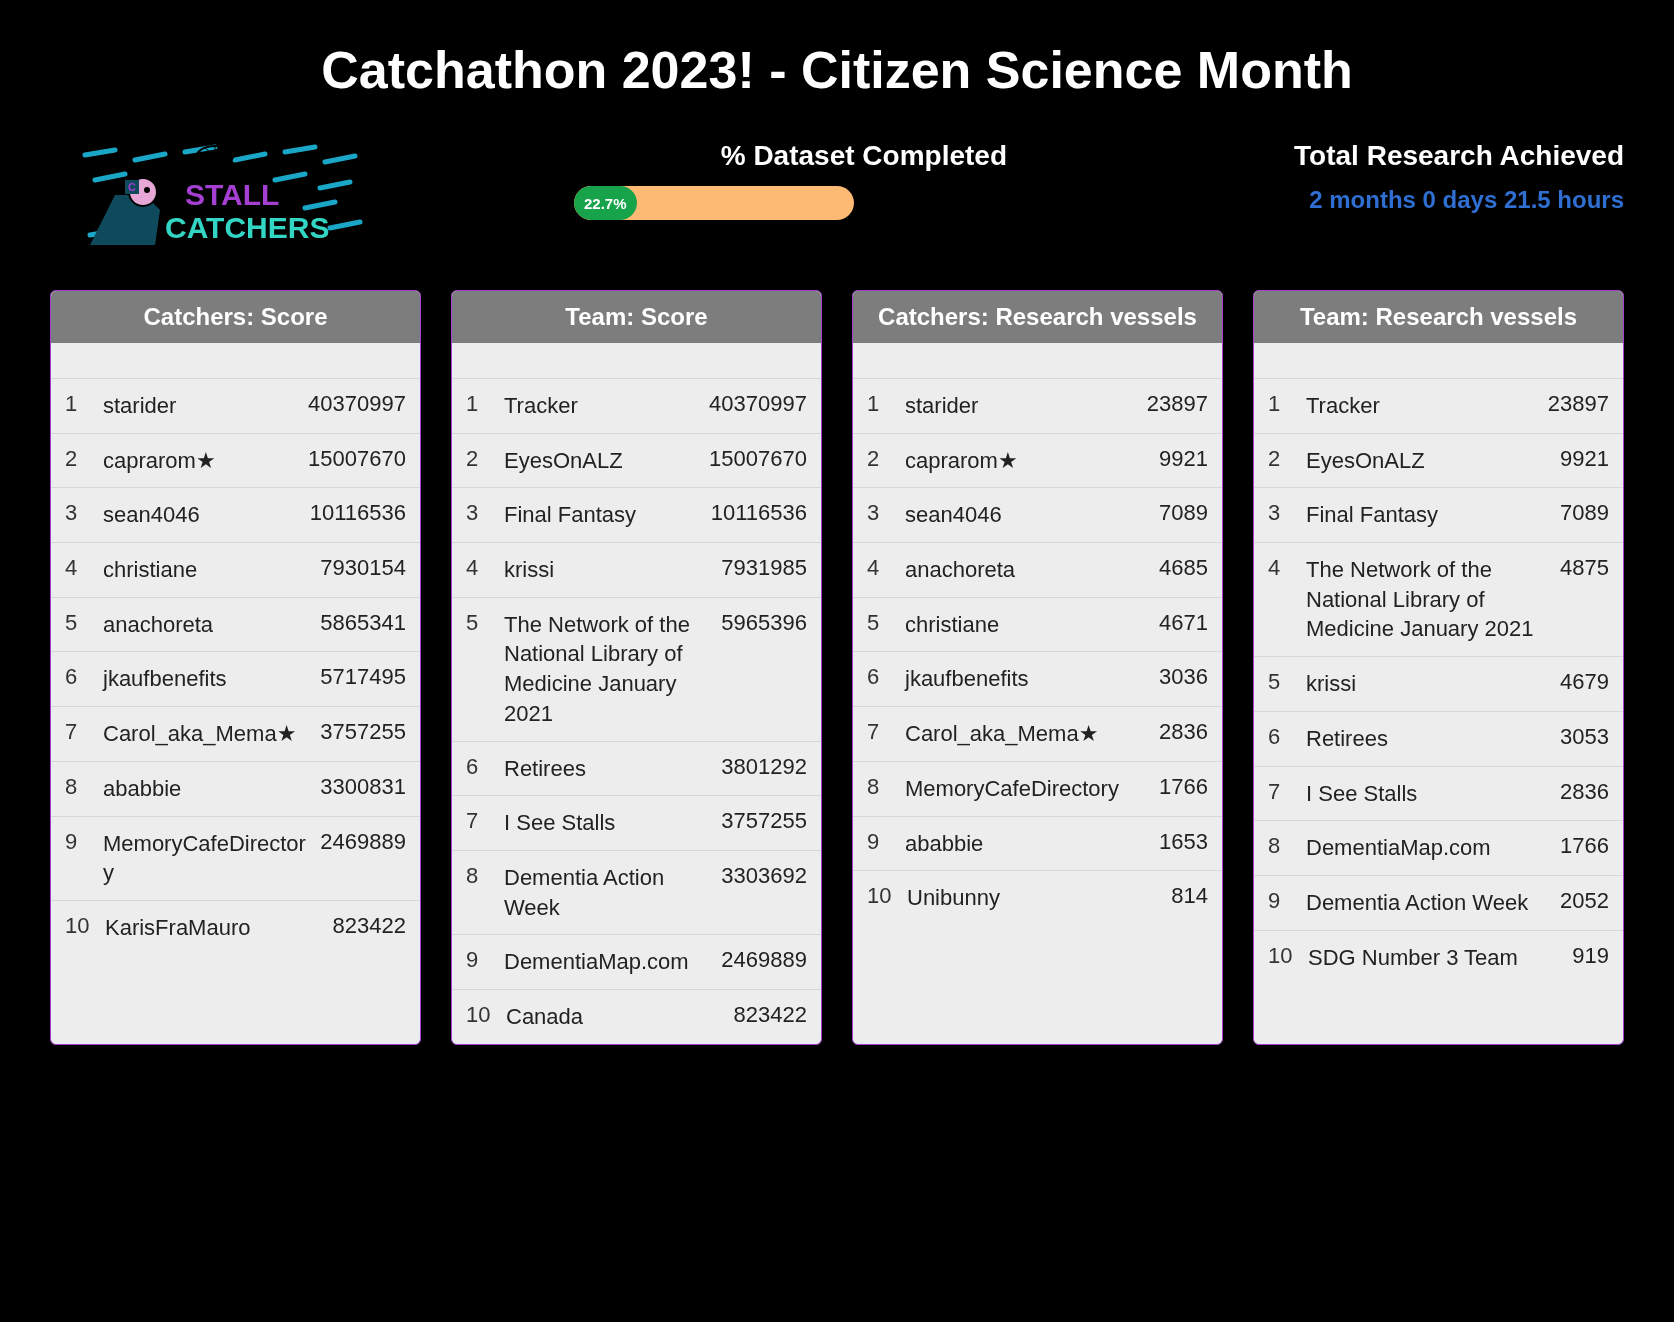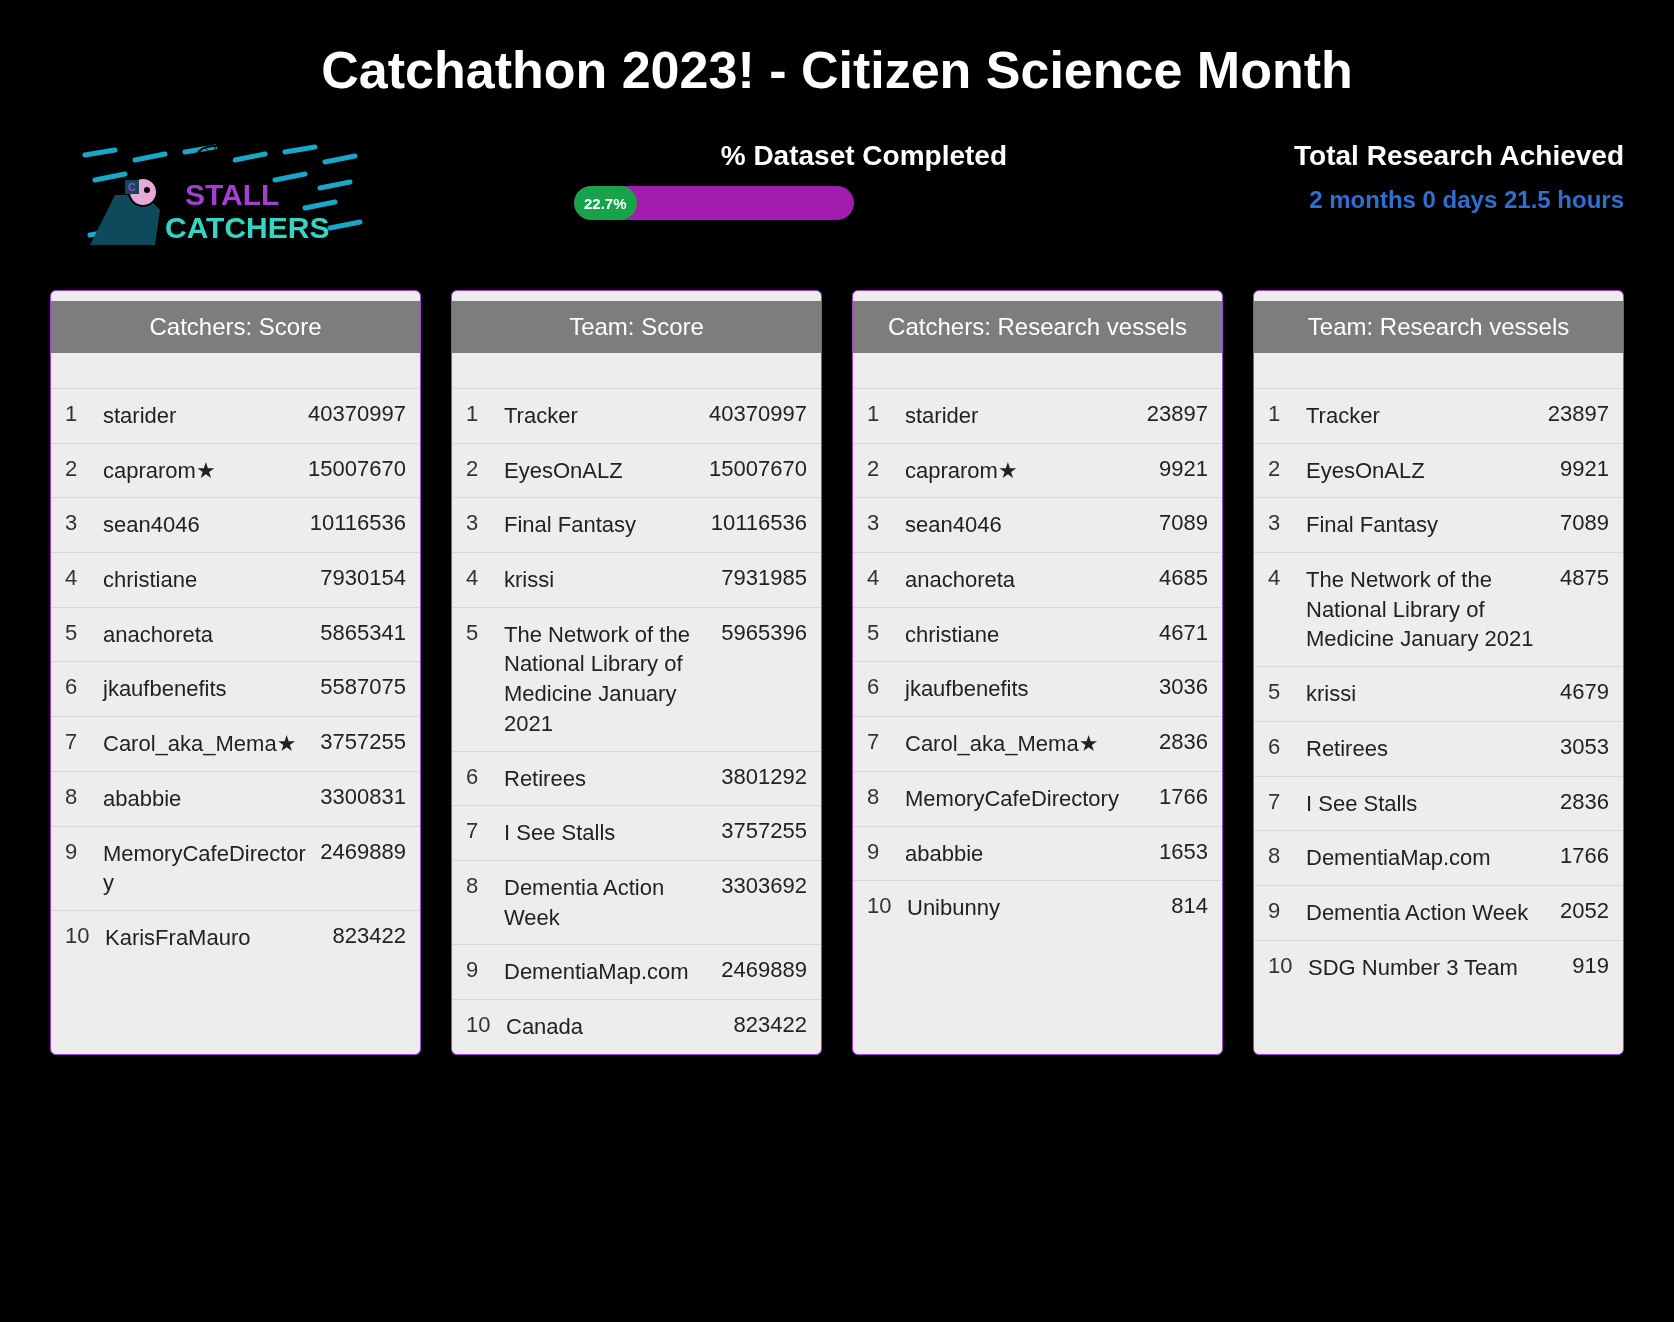--- a/index.html
+++ b/index.html
@@ -32,21 +32,21 @@
     color: #fff;
     margin-bottom: 14px;
   }
   .progress-wrap {
     display: flex;
     justify-content: center;
   }
   .progress-bar {
     width: 280px;
     height: 34px;
-    background: #a21caf;
+    background: #fdba74;
     border-radius: 17px;
     position: relative;
     overflow: hidden;
   }
   .progress-fill {
     position: absolute;
     left: 0; top: 0; bottom: 0;
     background: #17a34a;
     border-radius: 17px;
     display: flex;
@@ -80,23 +80,22 @@
     overflow: hidden;
     background: #ededed;
     display: flex;
     flex-direction: column;
   }
   .board-header {
     background: #7d7d7d;
     color: #fff;
     text-align: center;
     font-size: 24px;
-    font-weight: 400;
+    font-weight: 700;
     padding: 12px 8px;
-    margin-top: 10px;
   }
   .board-spacer {
     background: #ededed;
     height: 36px;
     border-bottom: 1px solid #d8d8d8;
   }
   .board-rows { flex:1; }
   .row {
     display: flex;
     align-items: flex-start;
@@ -212,21 +211,21 @@
           <div class="score">7930154</div>
         </div>
         <div class="row">
           <div class="rank">5</div>
           <div class="name">anachoreta</div>
           <div class="score">5865341</div>
         </div>
         <div class="row">
           <div class="rank">6</div>
           <div class="name">jkaufbenefits</div>
-          <div class="score">5587075</div>
+          <div class="score">5717495</div>
         </div>
         <div class="row">
           <div class="rank">7</div>
           <div class="name">Carol_aka_Mema★</div>
           <div class="score">3757255</div>
         </div>
         <div class="row">
           <div class="rank">8</div>
           <div class="name">ababbie</div>
           <div class="score">3300831</div>

